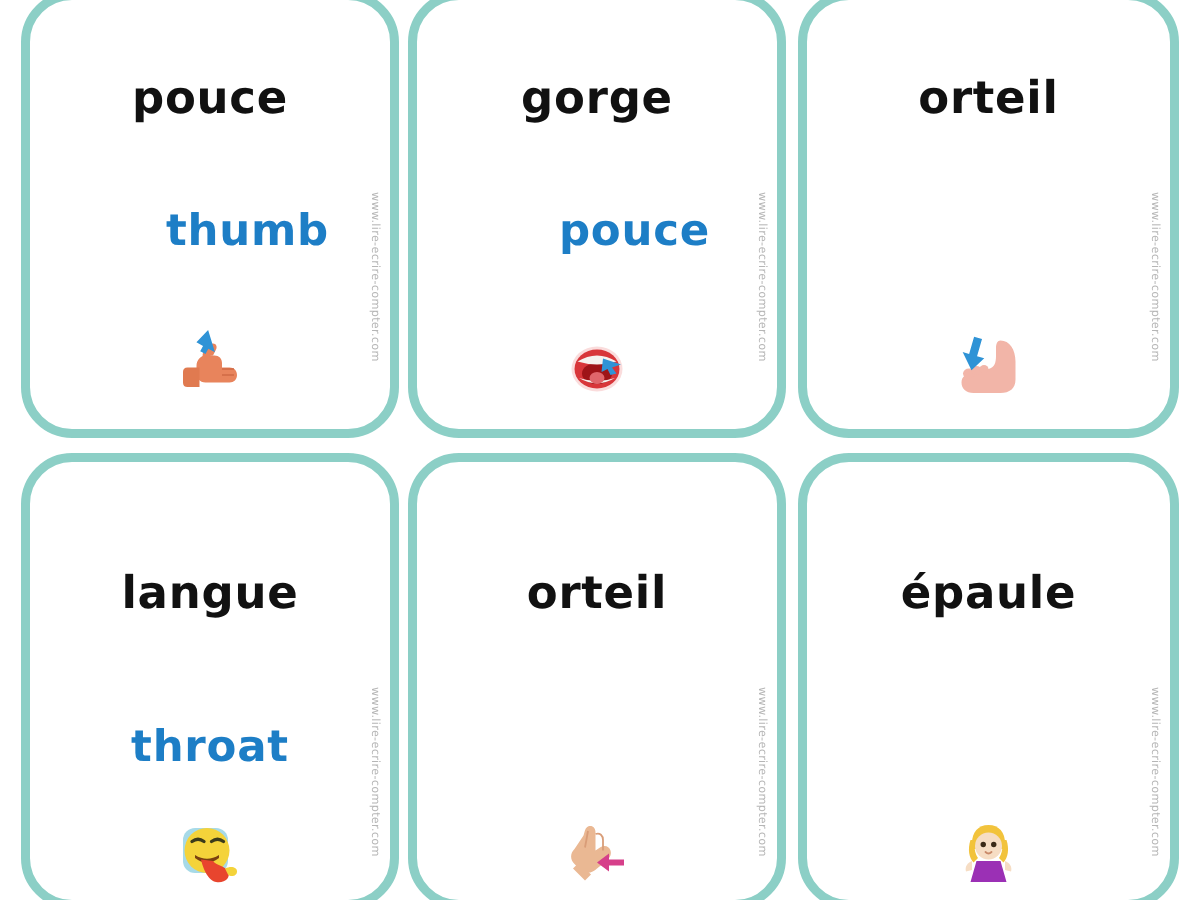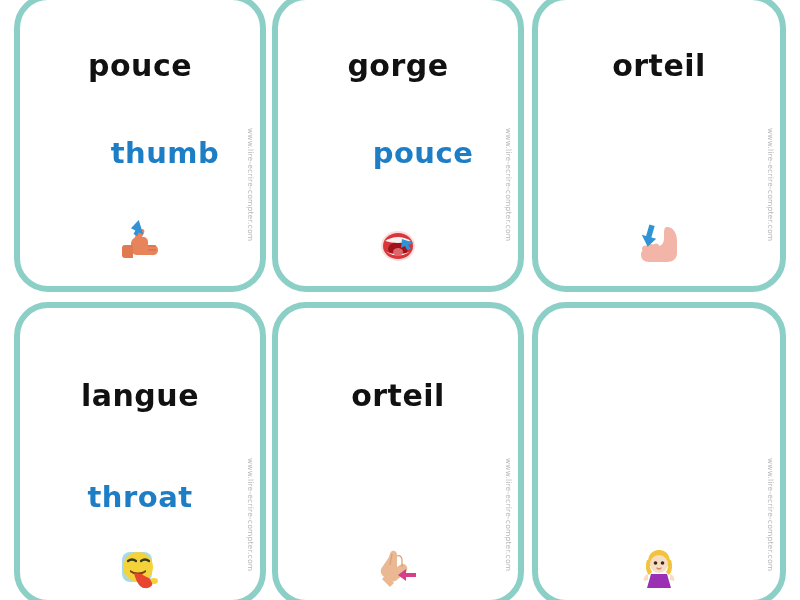--- a/index.html
+++ b/index.html
@@ -197,20 +197,21 @@
           <path d="M14 32 L22 40 L18 44 L10 36 Z" fill="#eab893"></path>
           <path d="M44 30 L34 30 L34 26 L26 32 L34 38 L34 34 L44 34 Z" fill="#d63f8a"></path>
         </svg>
       </div>
       <div class="watermark">www.lire-ecrire-compter.com</div>
     </div>
   </div>
 
   <div class="card col-2 row-1">
     <div class="card-inner">
+      <div class="word-fr">épaule</div>
       <div class="pictogram">
         <svg width="46" height="46" viewBox="0 0 46 46">
           <path d="M23 4 C30 4 34 9 34 16 L34 20 L12 20 L12 16 C12 9 16 4 23 4 Z" fill="#f2c33c"></path>
           <circle cx="23" cy="18" r="9" fill="#f6ddc4"></circle>
           <circle cx="19.5" cy="17" r="1.8" fill="#3b2a18"></circle>
           <circle cx="26.5" cy="17" r="1.8" fill="#3b2a18"></circle>
           <path d="M21 22 Q23 24 25 22" stroke="#c98a6a" stroke-width="1.2" fill="none" stroke-linecap="round"></path>
           <path d="M11 14 C9 20 10 26 13 29 L16 26 C14 23 13 18 14 14 Z" fill="#f2c33c"></path>
           <path d="M35 14 C37 20 36 26 33 29 L30 26 C32 23 33 18 32 14 Z" fill="#f2c33c"></path>
           <path d="M15 28 L31 28 L35 42 L11 42 Z" fill="#9b30b5"></path>

